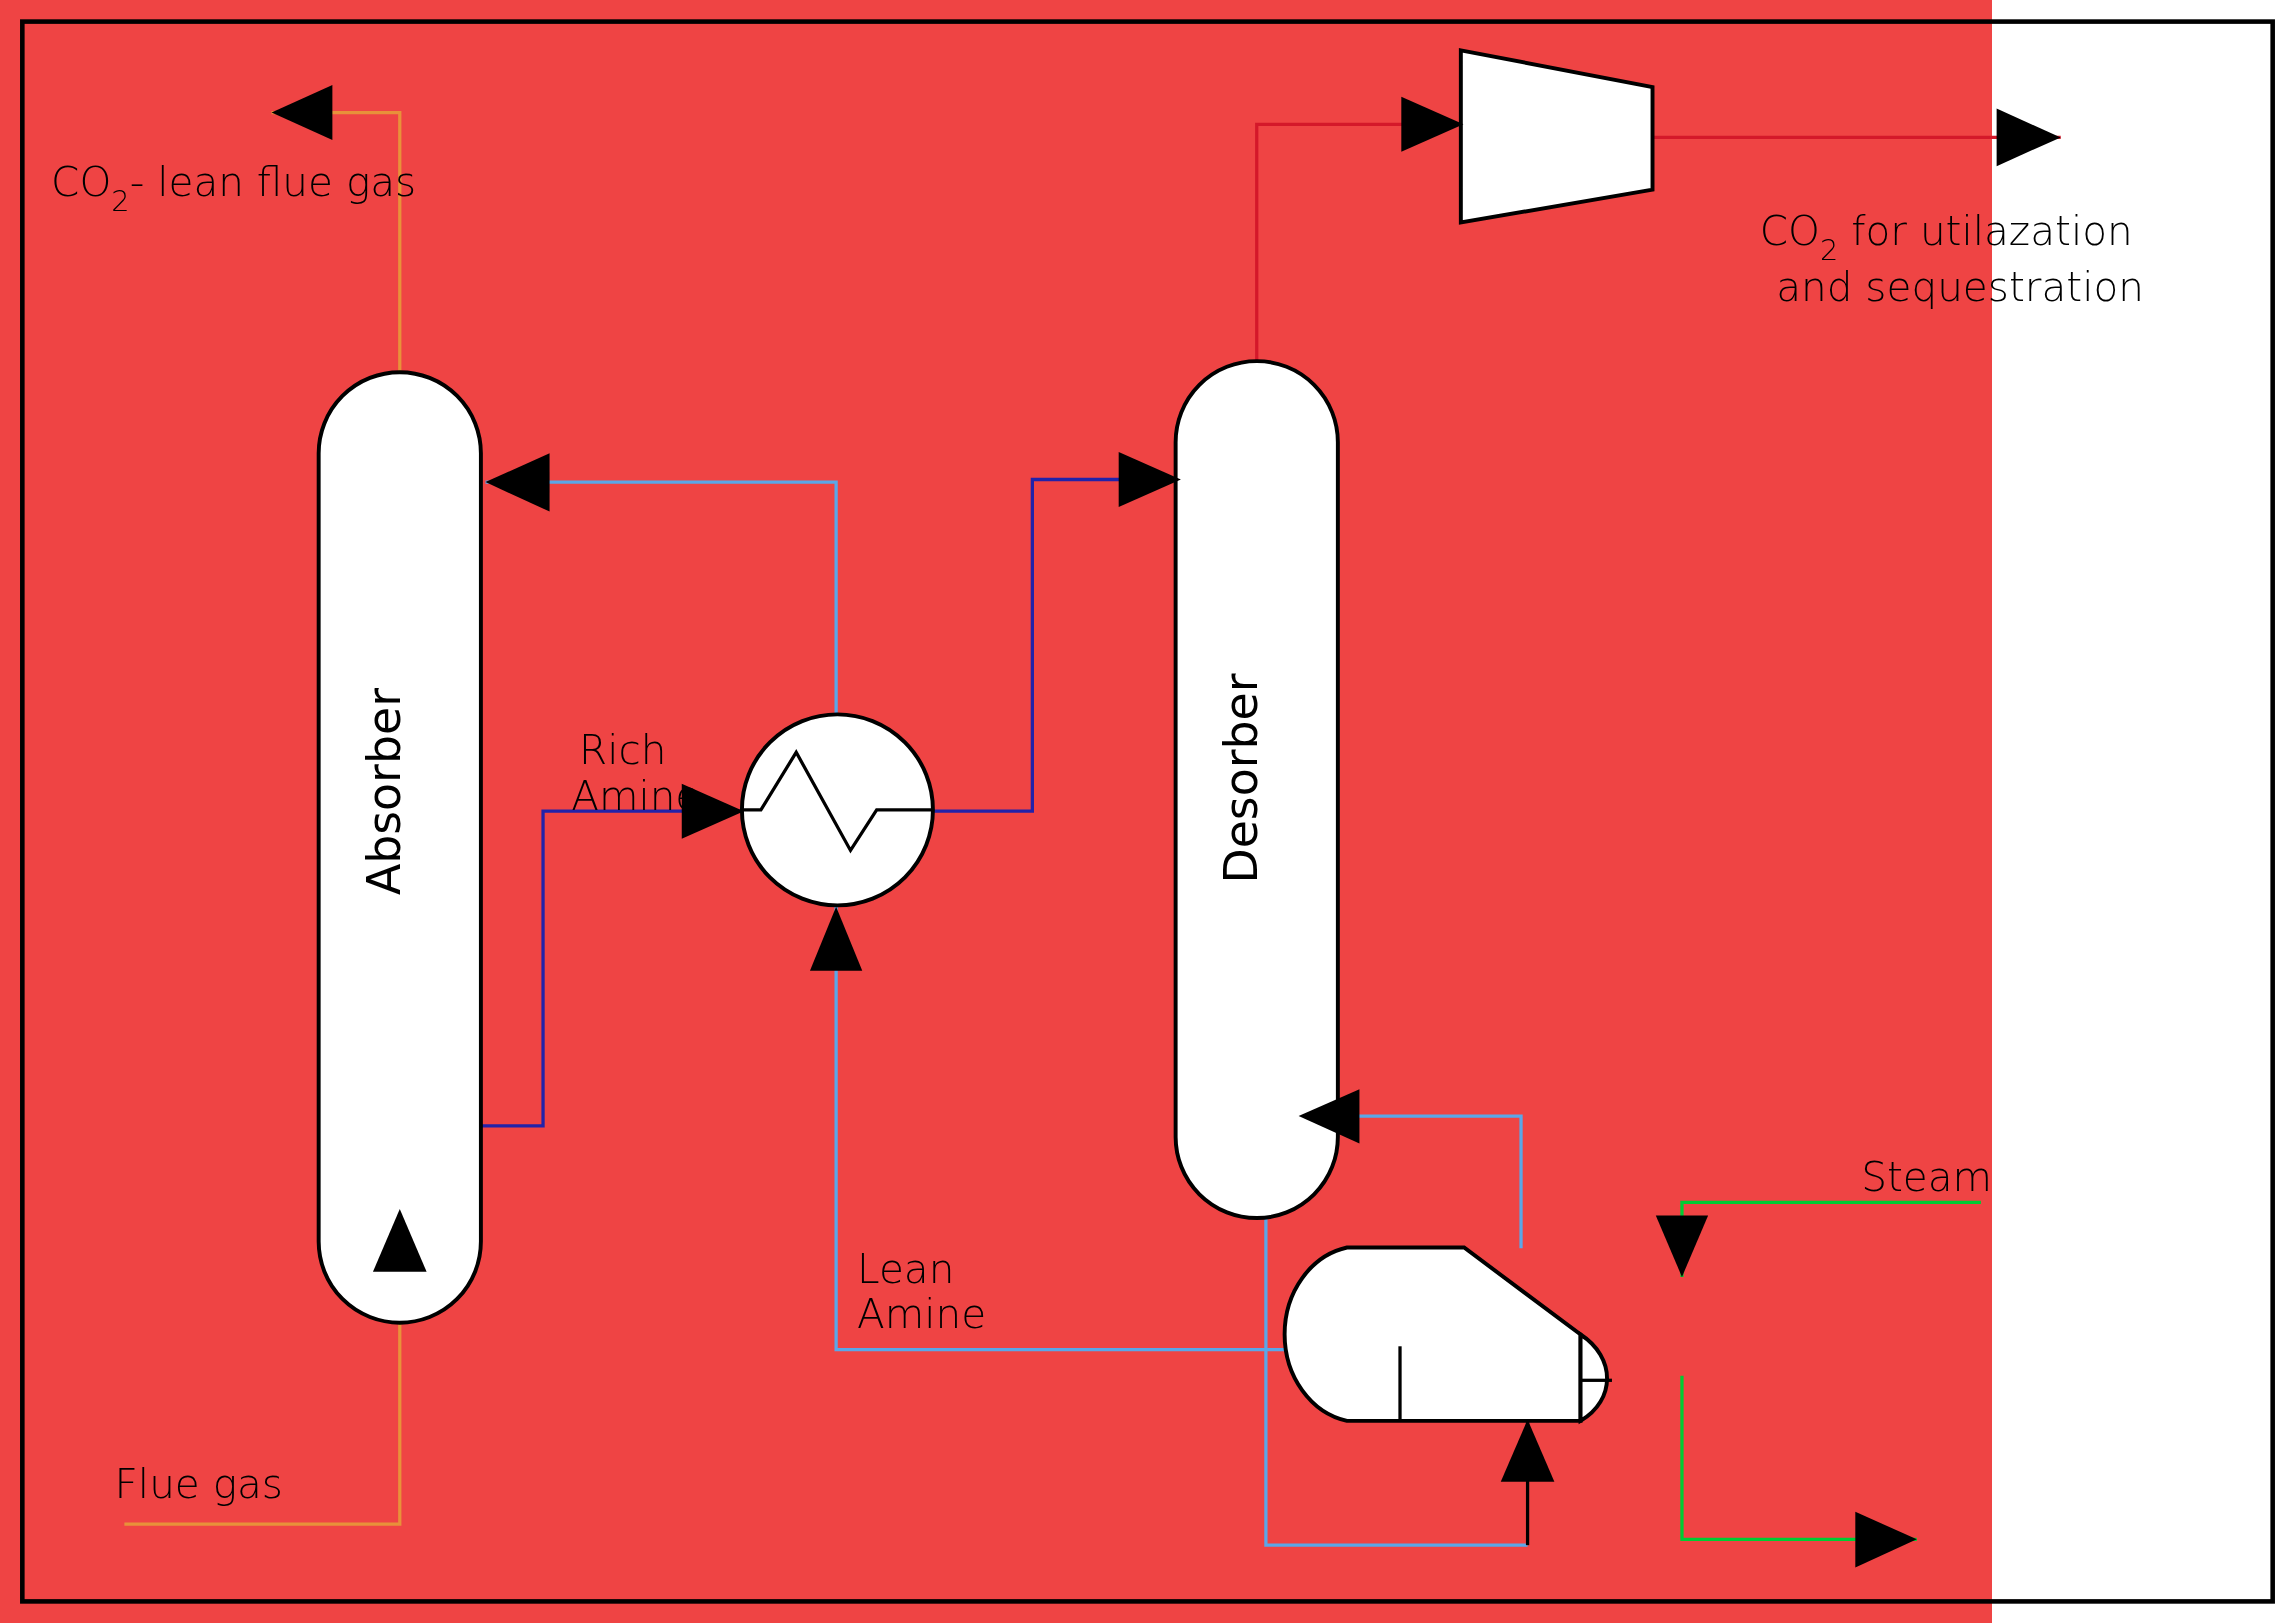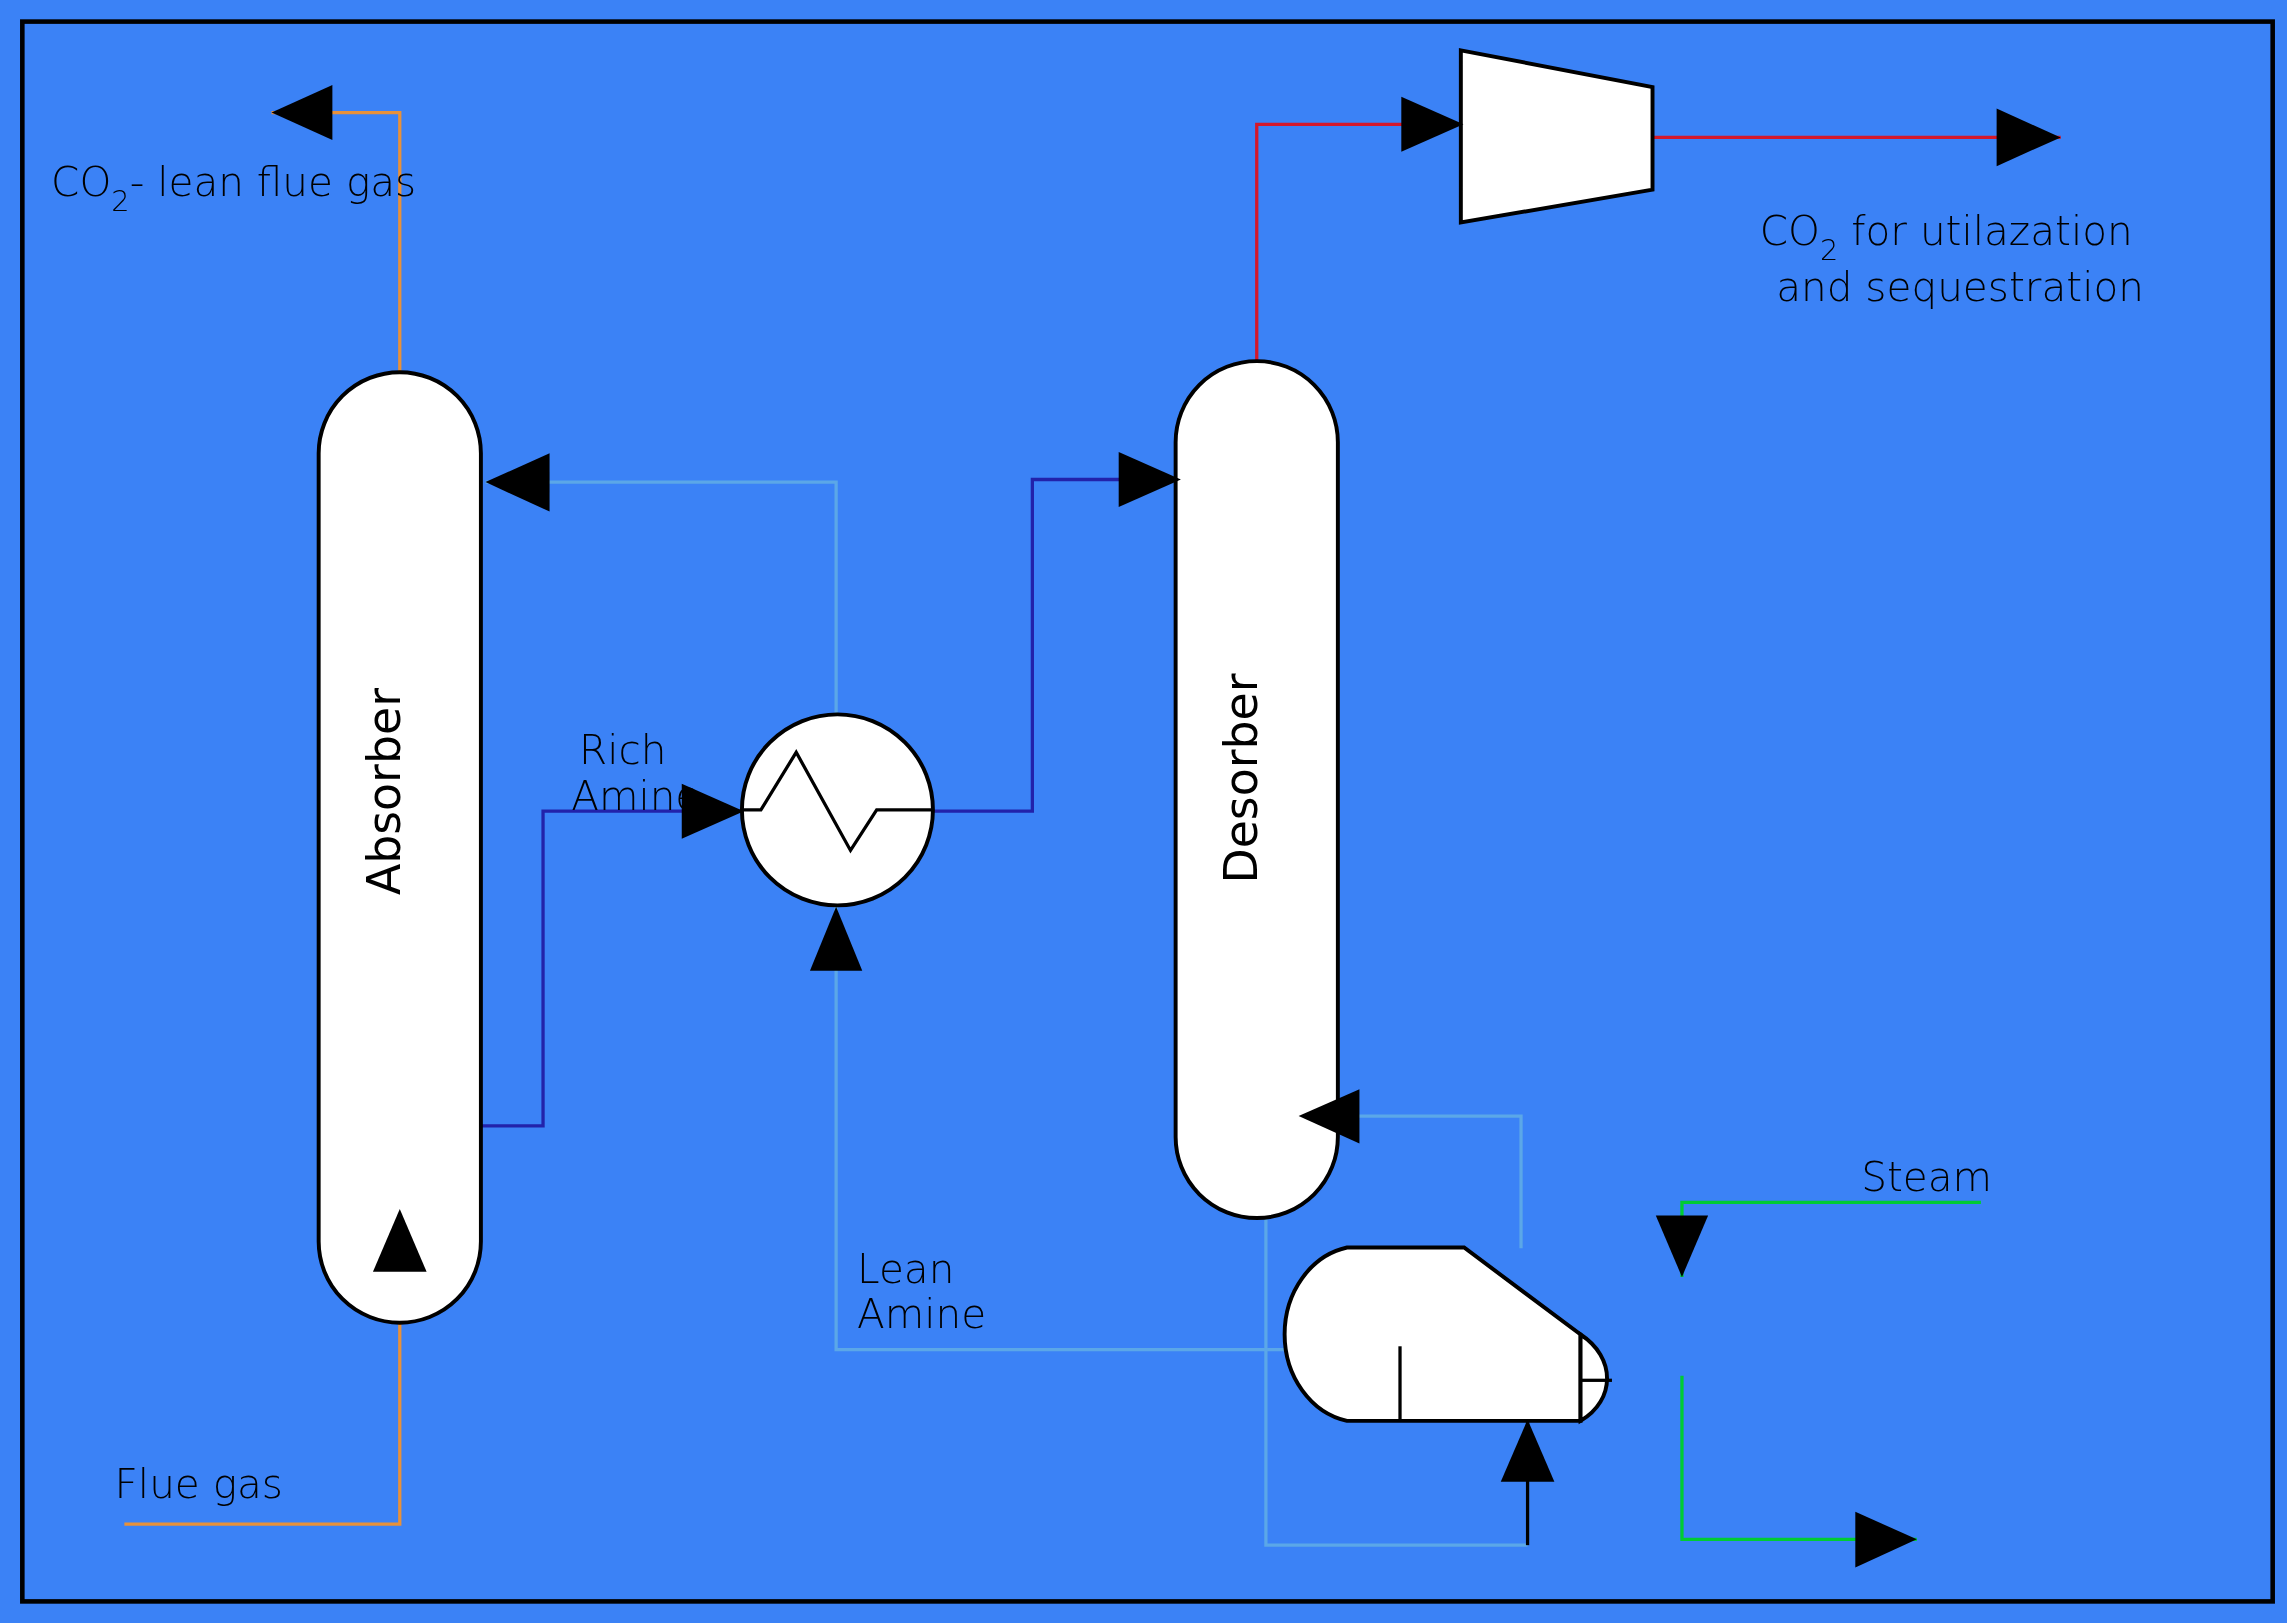--- a/index.html
+++ b/index.html
@@ -2,23 +2,23 @@
 <html style="font-size:10.5px"><head>
 <meta charset="utf-8">
 <style>
   html, body {
     margin: 0;
     padding: 0;
     background: #ffffff;
   }
   #canvas-wrap {
     position: relative;
-    width: 2287px;
+    width: 1992px;
     height: 1623px;
-    background: #3b82f6;
+    background: #ef4444;
     font-family: "DejaVu Sans", sans-serif;
   }
   svg#pfd {
     position: absolute;
     inset: 0;
     width: 2295px;
     height: 1623px;
     display: block;
   }
   .eq-fill    { fill: #ffffff; stroke: #000000; stroke-width: 6; }

